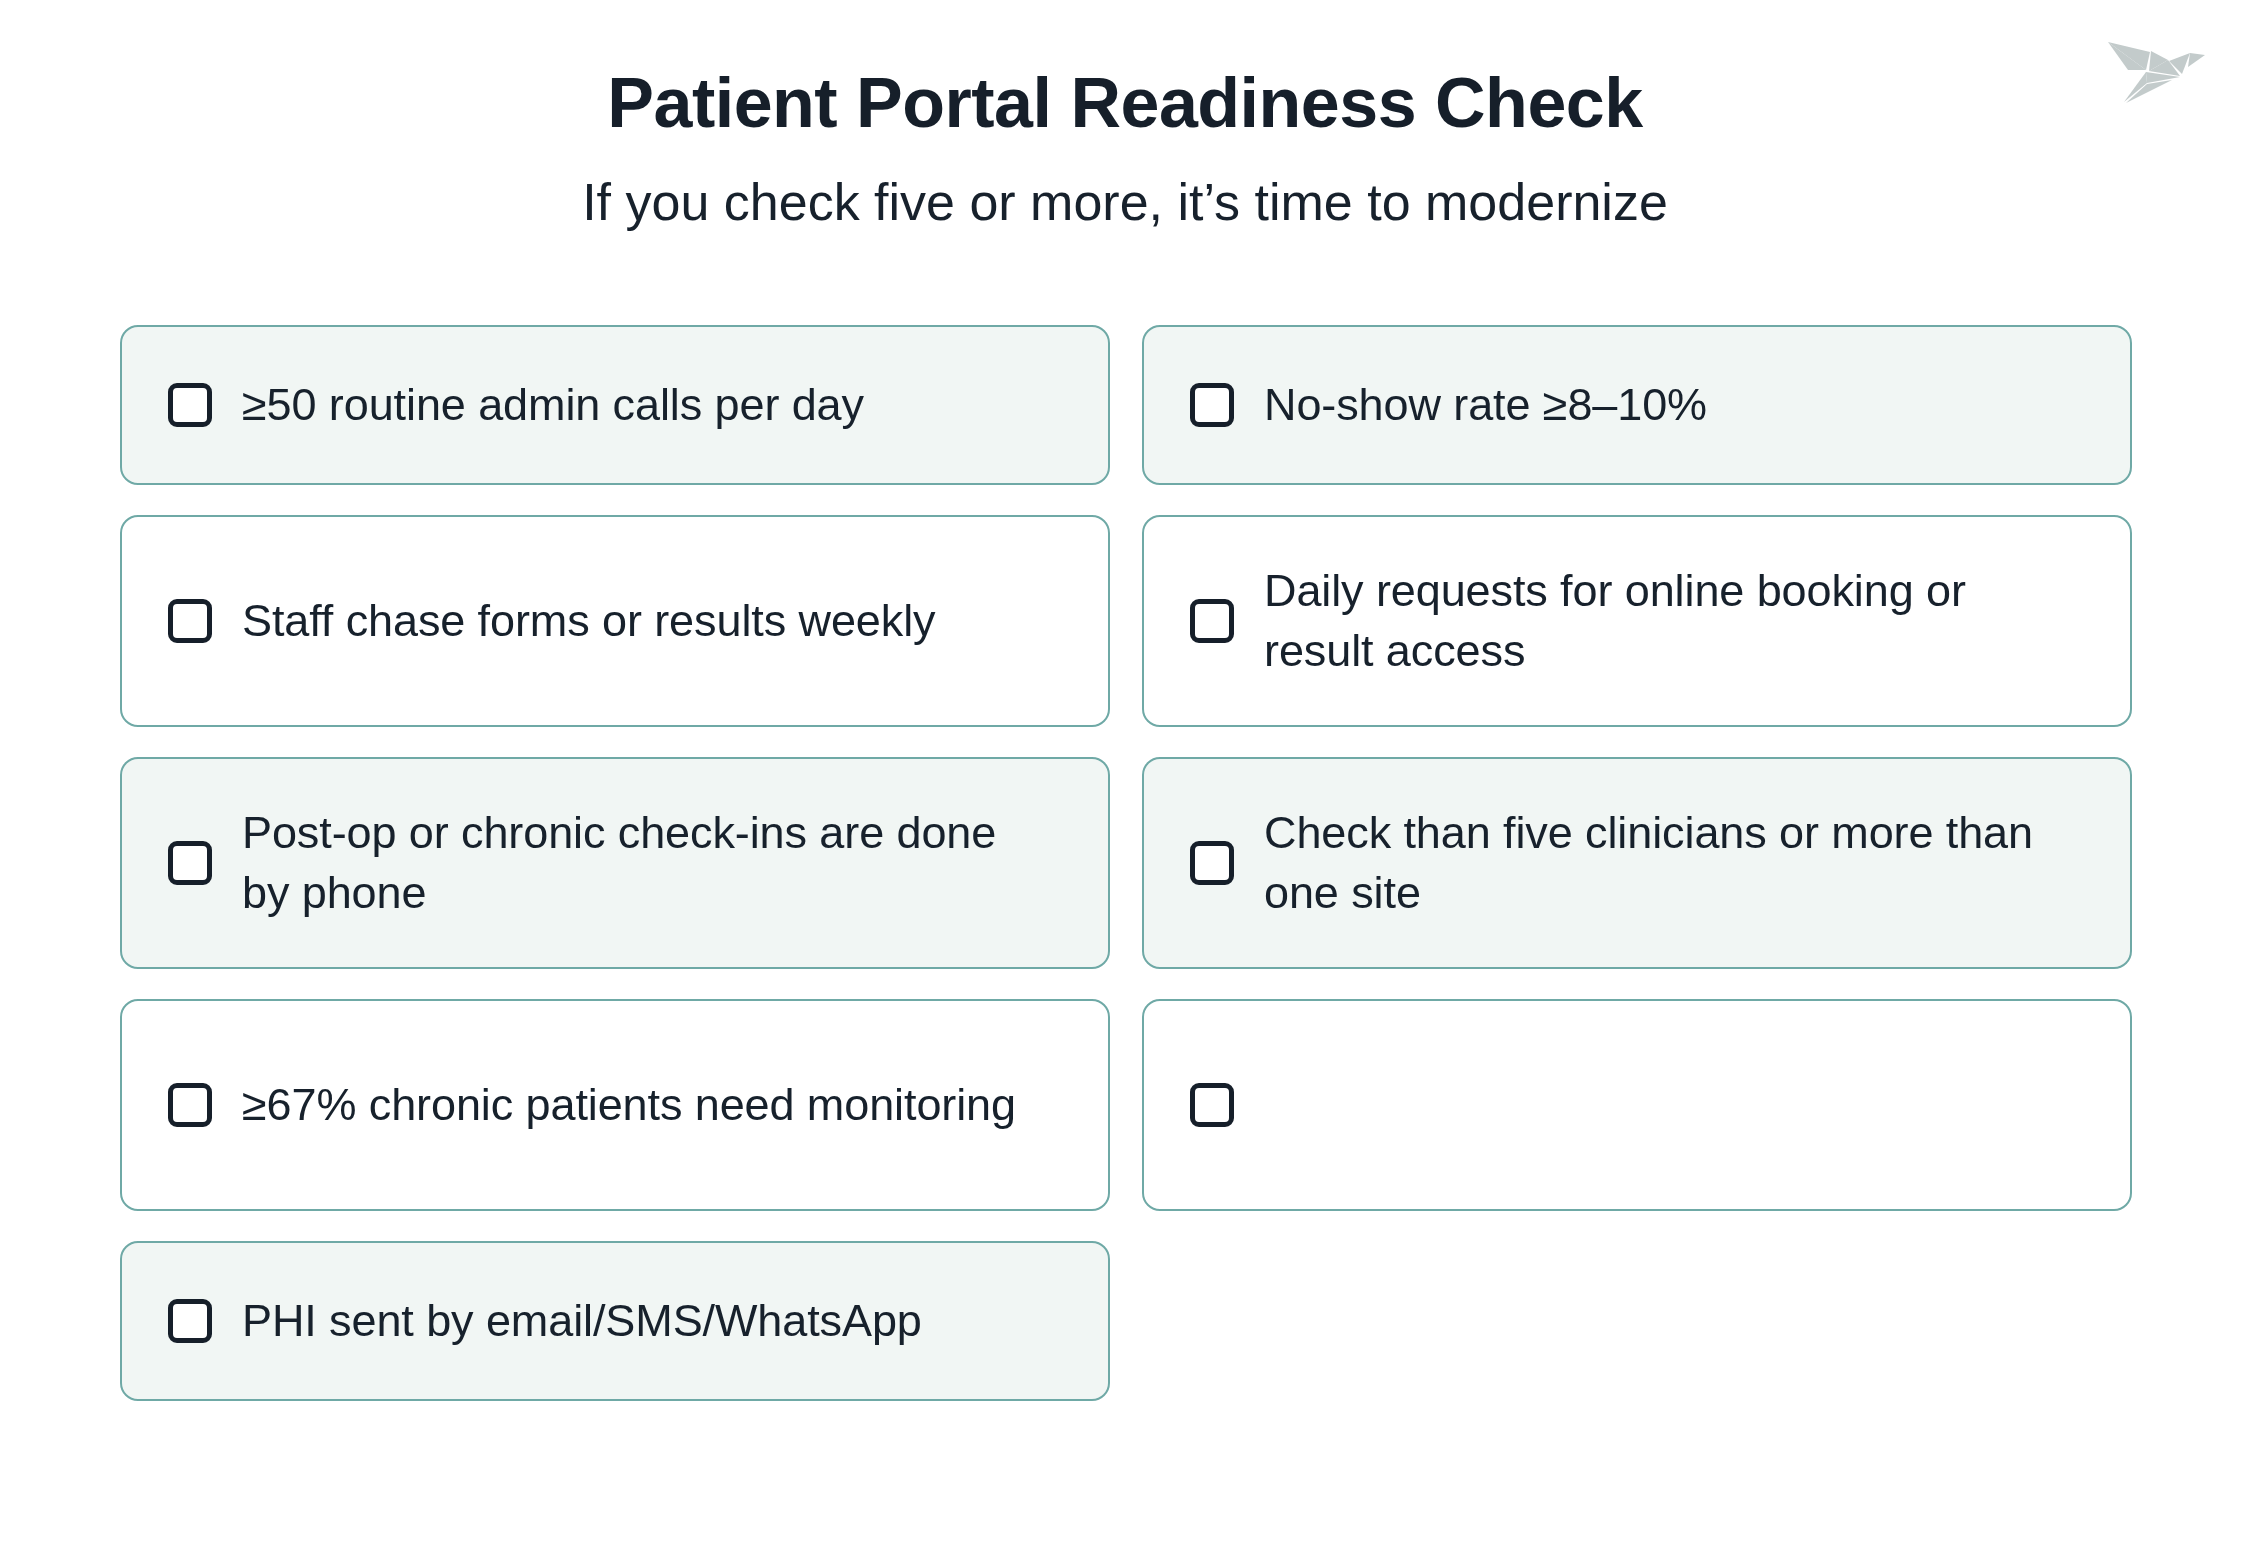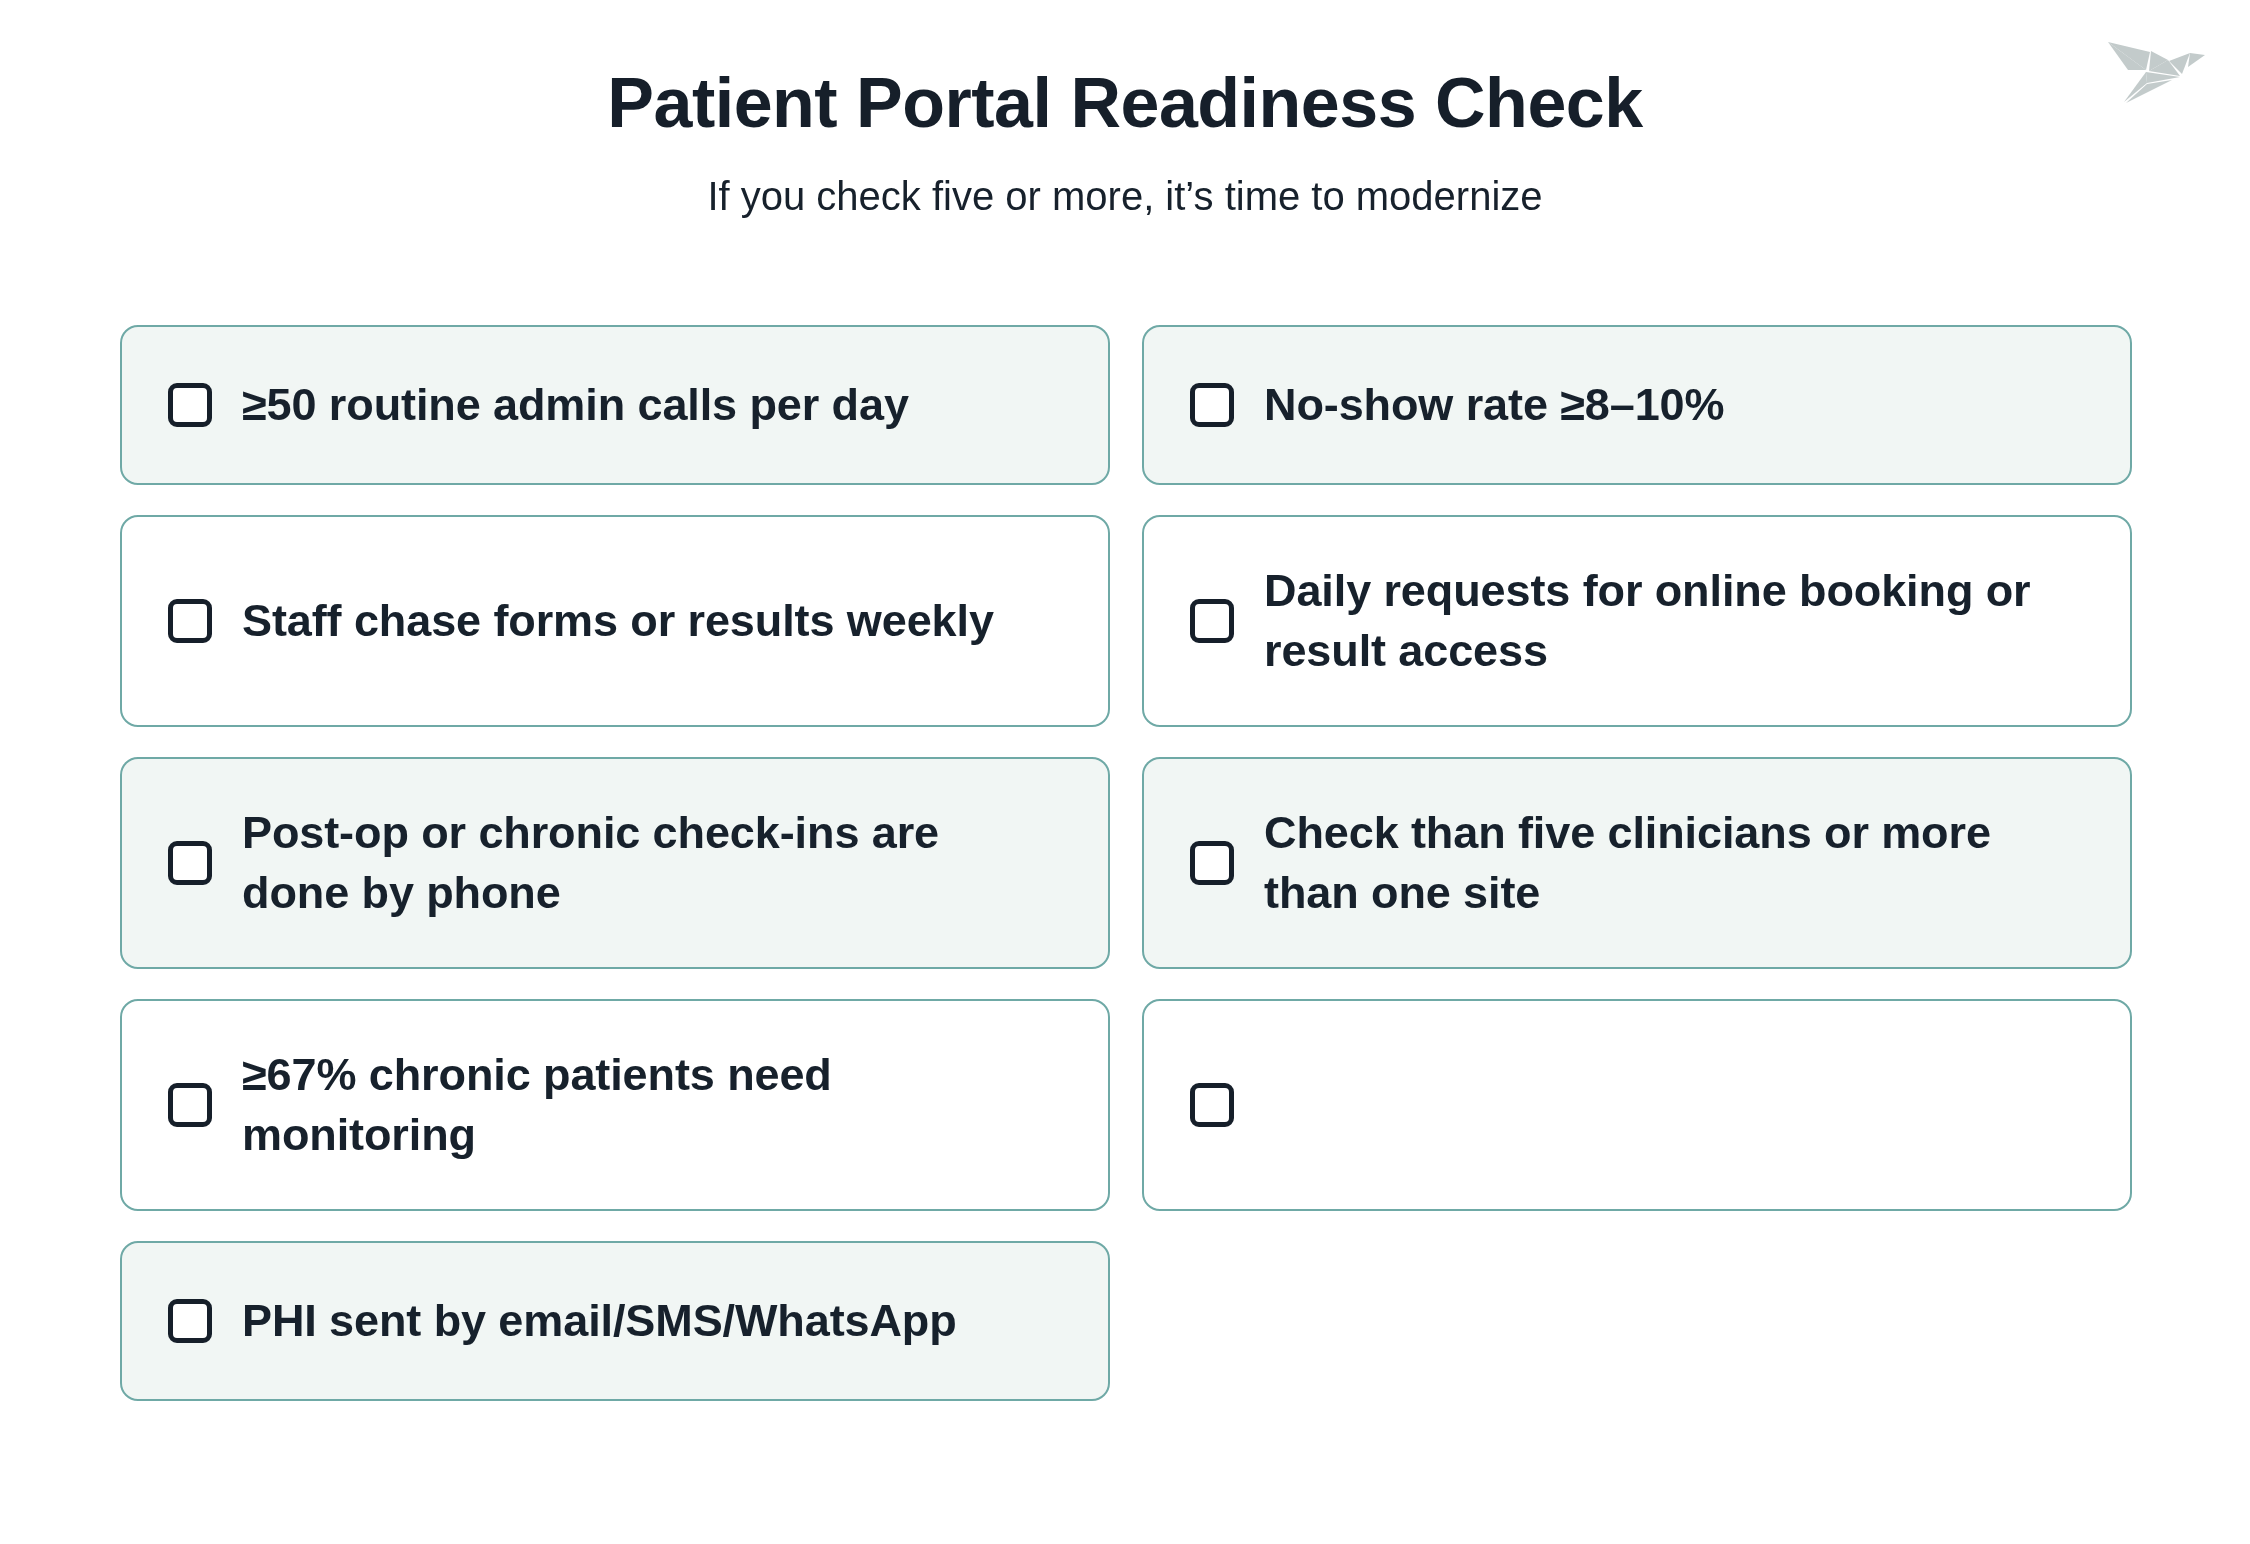--- a/index.html
+++ b/index.html
@@ -43,21 +43,21 @@
   .title {
     font-size: 70px;
     font-weight: 800;
     letter-spacing: -0.5px;
     color: #161f2a;
     line-height: 1.08;
     margin: 0;
     font-stretch: condensed;
   }
   .subtitle {
-    font-size: 40px;
+    font-size: 52px;
     font-weight: 400;
     color: #17212c;
     line-height: 1.1;
     margin: 32px 0 0 0;
   }
 
   
   .grid {
     position: absolute;
     top: 325px;
@@ -92,21 +92,21 @@
     width: 44px;
     height: 44px;
     border: 5px solid #161f2a;
     border-radius: 9px;
     background: #ffffff;
     margin-right: 30px;
   }
 
   .card-label {
     font-size: 45px;
-    font-weight: 700;
+    font-weight: 400;
     color: #17212c;
     line-height: 1.33;
     letter-spacing: -0.1px;
     max-width: 790px;
   }
 </style>
 </head>
 <body>
 
 <div class="page">

